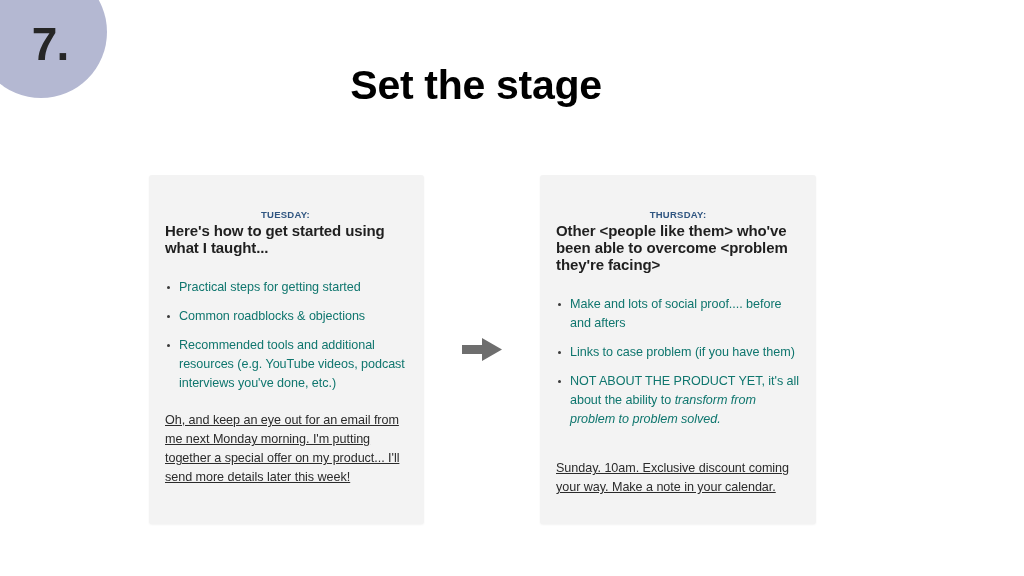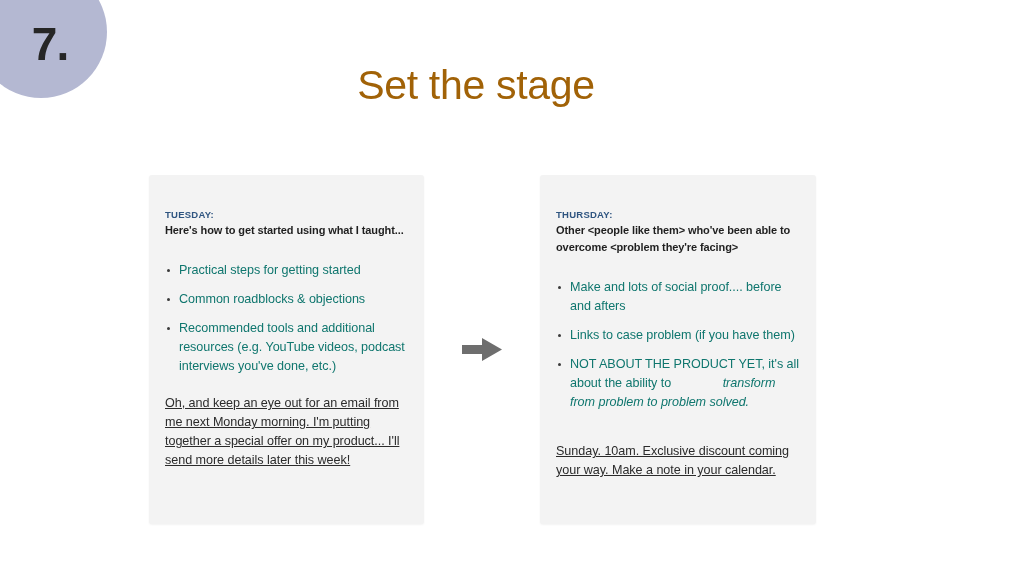--- a/index.html
+++ b/index.html
@@ -41,22 +41,22 @@
   }
 
   
   .slide-title {
     position: absolute;
     top: 62px;
     left: 0;
     width: 952px;
     text-align: center;
     font-size: 41px;
-    font-weight: normal;
-    color: #a16207;
+    font-weight: bold;
+    color: #000000;
     letter-spacing: -0.3px;
   }
 
   
   .card {
     position: absolute;
     top: 175px;
     width: 275px;
     height: 349px;
     background: #f3f3f3;
@@ -66,24 +66,25 @@
   }
   .card-left  { left: 149px; }
   .card-right { left: 540px; width: 276px; padding-right: 16px; }
 
   .day-label {
     font-size: 9.5px;
     font-weight: bold;
     color: #2f5580;
     letter-spacing: 0.25px;
     margin-bottom: 2px;
+    text-align: center;
   }
 
   .card-heading {
-    font-size: 11px;
+    font-size: 15px;
     font-weight: bold;
     color: #1f1f1f;
     line-height: 17px;
     letter-spacing: -0.1px;
   }
 
   .bullet-list {
     list-style: none;
     margin-top: 22px;
   }
@@ -99,21 +100,21 @@
   .bullet-item::before {
     content: "";
     position: absolute;
     left: 2px;
     top: 8px;
     width: 3px;
     height: 3px;
     border-radius: 50%;
     background: #3a3a3a;
   }
-  .bullet-item em { font-style: italic; margin-left: 48px; }
+  .bullet-item em { font-style: italic; }
 
   .card-footer {
     margin-top: 18px;
     font-size: 12.6px;
     color: #2b2b2b;
     line-height: 19px;
     letter-spacing: -0.05px;
     text-decoration: underline;
   }
   .card-right .card-footer { margin-top: 30px; }

